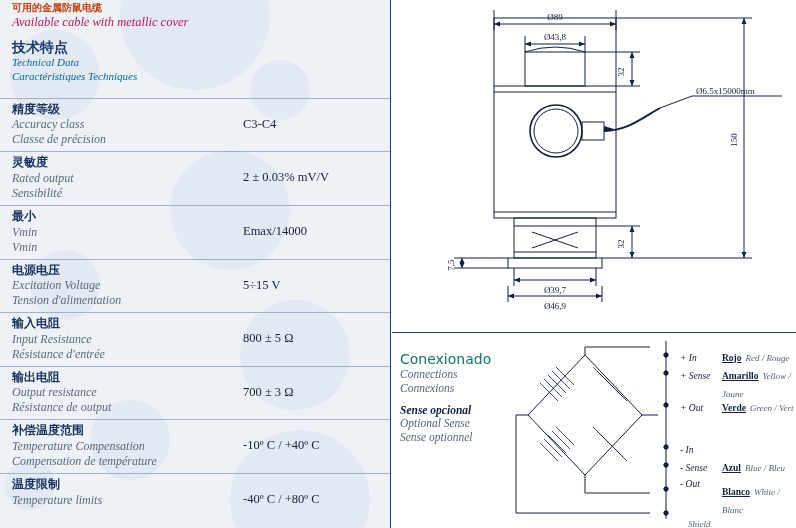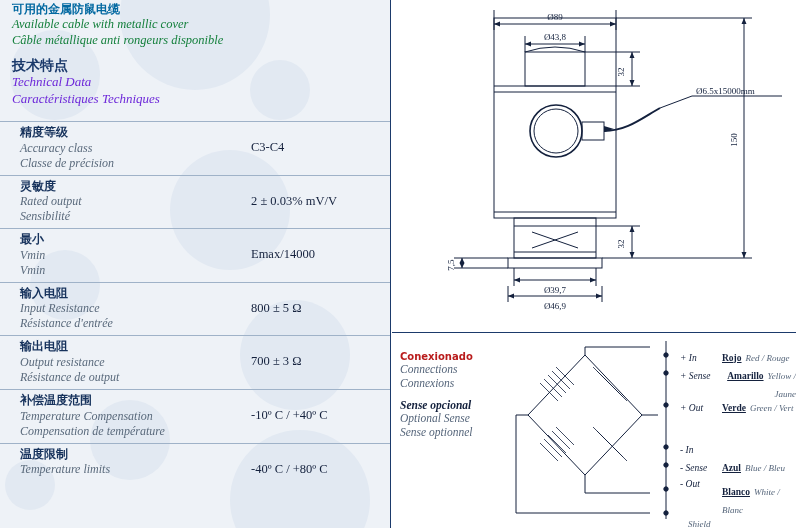--- a/index.html
+++ b/index.html
@@ -47,56 +47,56 @@
   .b8 { width: 140px; height: 140px; left: 230px; top: 430px; }
   .b9 { width: 50px;  height: 50px;  left: 5px;   top: 460px; }
 
   .top-block {
     position: relative;
     z-index: 3;
     padding: 2px 12px 6px 12px;
   }
   .cn-line {
     font-family: "DejaVu Sans", sans-serif;
-    font-size: 12px;
-    color: #0369a1;
+    font-size: 10px;
+    color: #c2410c;
     font-weight: bold;
     line-height: 1.25;
   }
   .en-line, .fr-line {
     font-style: italic;
     font-size: 12.5px;
-    color: #15803d;
+    color: #be185d;
     line-height: 1.25;
   }
   .sec-title-cn {
     font-family: "DejaVu Sans", sans-serif;
     font-size: 14px;
     color: #1b3a6b;
     font-weight: bold;
     margin-top: 8px;
     line-height: 1.3;
   }
   .sec-title-en, .sec-title-fr {
     font-style: italic;
-    font-size: 13px;
-    color: #6d28d9;
+    font-size: 11px;
+    color: #0369a1;
     line-height: 1.25;
   }
 
   .spec-table {
     position: relative;
     z-index: 3;
     margin-top: 8px;
     width: 100%;
     border-collapse: collapse;
   }
   .spec-table td {
     vertical-align: top;
-    padding: 3px 0 4px 20px;
+    padding: 3px 0 4px 12px;
     border-top: 1px solid #9fb2c8;
   }
   .spec-table tr:first-child td { border-top: 1px solid #9fb2c8; }
   .label-cell { width: 225px; }
   .value-cell {
     font-size: 12.5px;
     color: #14213d;
     padding-top: 18px !important;
     padding-left: 6px !important;
     white-space: nowrap;
@@ -131,23 +131,23 @@
     width: 404px;
     height: 196px;
     background: #ffffff;
     border-top: 1px solid #1b3a6b;
   }
   .conn-title-cn,
   .conn-title {
     font-family: "DejaVu Sans", sans-serif;
   }
   .conn-title {
-    font-size: 10px;
-    font-weight: bold;
-    color: #b91c1c;
+    font-size: 14px;
+    font-weight: normal;
+    color: #0f766e;
   }
   .conn-sub {
     font-style: italic;
     font-size: 11.5px;
     color: #55657a;
     line-height: 1.25;
   }
   .sense-opt {
     font-style: italic;
     font-weight: bold;
@@ -189,21 +189,20 @@
     <div class="bubble b4"></div>
     <div class="bubble b5"></div>
     <div class="bubble b6"></div>
     <div class="bubble b7"></div>
     <div class="bubble b8"></div>
     <div class="bubble b9"></div>
 
     <div class="top-block">
       <div class="cn-line">可用的金属防鼠电缆</div>
       <div class="en-line">Available cable with metallic cover</div>
-      <div class="fr-line">Câble métallique anti rongeurs disponible</div>
 
       <div class="sec-title-cn">技术特点</div>
       <div class="sec-title-en">Technical Data</div>
       <div class="sec-title-fr">Caractéristiques Techniques</div>
     </div>
 
     <table class="spec-table">
       <tbody>
         <tr>
           <td class="label-cell">
@@ -221,20 +220,28 @@
           </td>
           <td class="value-cell">2 ± 0.03% mV/V</td>
         </tr>
         <tr>
           <td class="label-cell">
             <div class="lbl-cn">最小</div>
             <div class="lbl-en">Vmin</div>
             <div class="lbl-fr">Vmin</div>
           </td>
           <td class="value-cell">Emax/14000</td>
+        </tr>
+        <tr>
+          <td class="label-cell">
+            <div class="lbl-cn">电源电压</div>
+            <div class="lbl-en">Excitation Voltage</div>
+            <div class="lbl-fr">Tension d'alimentation</div>
+          </td>
+          <td class="value-cell">5÷15 V</td>
         </tr>
         <tr>
           <td class="label-cell">
             <div class="lbl-cn">输入电阻</div>
             <div class="lbl-en">Input Resistance</div>
             <div class="lbl-fr">Résistance d'entrée</div>
           </td>
           <td class="value-cell">800 ± 5 Ω</td>
         </tr>
         <tr>
@@ -411,21 +418,21 @@
       <span class="wire-label">+ In</span>
     </div>
     <div style="position:absolute; left:330px; top:14px;">
       <span class="wire-color">Rojo</span>
       <span class="wire-tr">Red / Rouge</span>
     </div>
 
     <div style="position:absolute; left:288px; top:32px;">
       <span class="wire-label">+ Sense</span>
     </div>
-    <div style="position:absolute; left:330px; top:32px;text-align:right;">
+    <div style="position:absolute; left:330px; top:32px;">
       <span class="wire-color">Amarillo</span>
       <span class="wire-tr">Yellow / Jaune</span>
     </div>
 
     <div style="position:absolute; left:288px; top:64px;">
       <span class="wire-label">+ Out</span>
     </div>
     <div style="position:absolute; left:330px; top:64px;">
       <span class="wire-color">Verde</span>
       <span class="wire-tr">Green / Vert</span>

